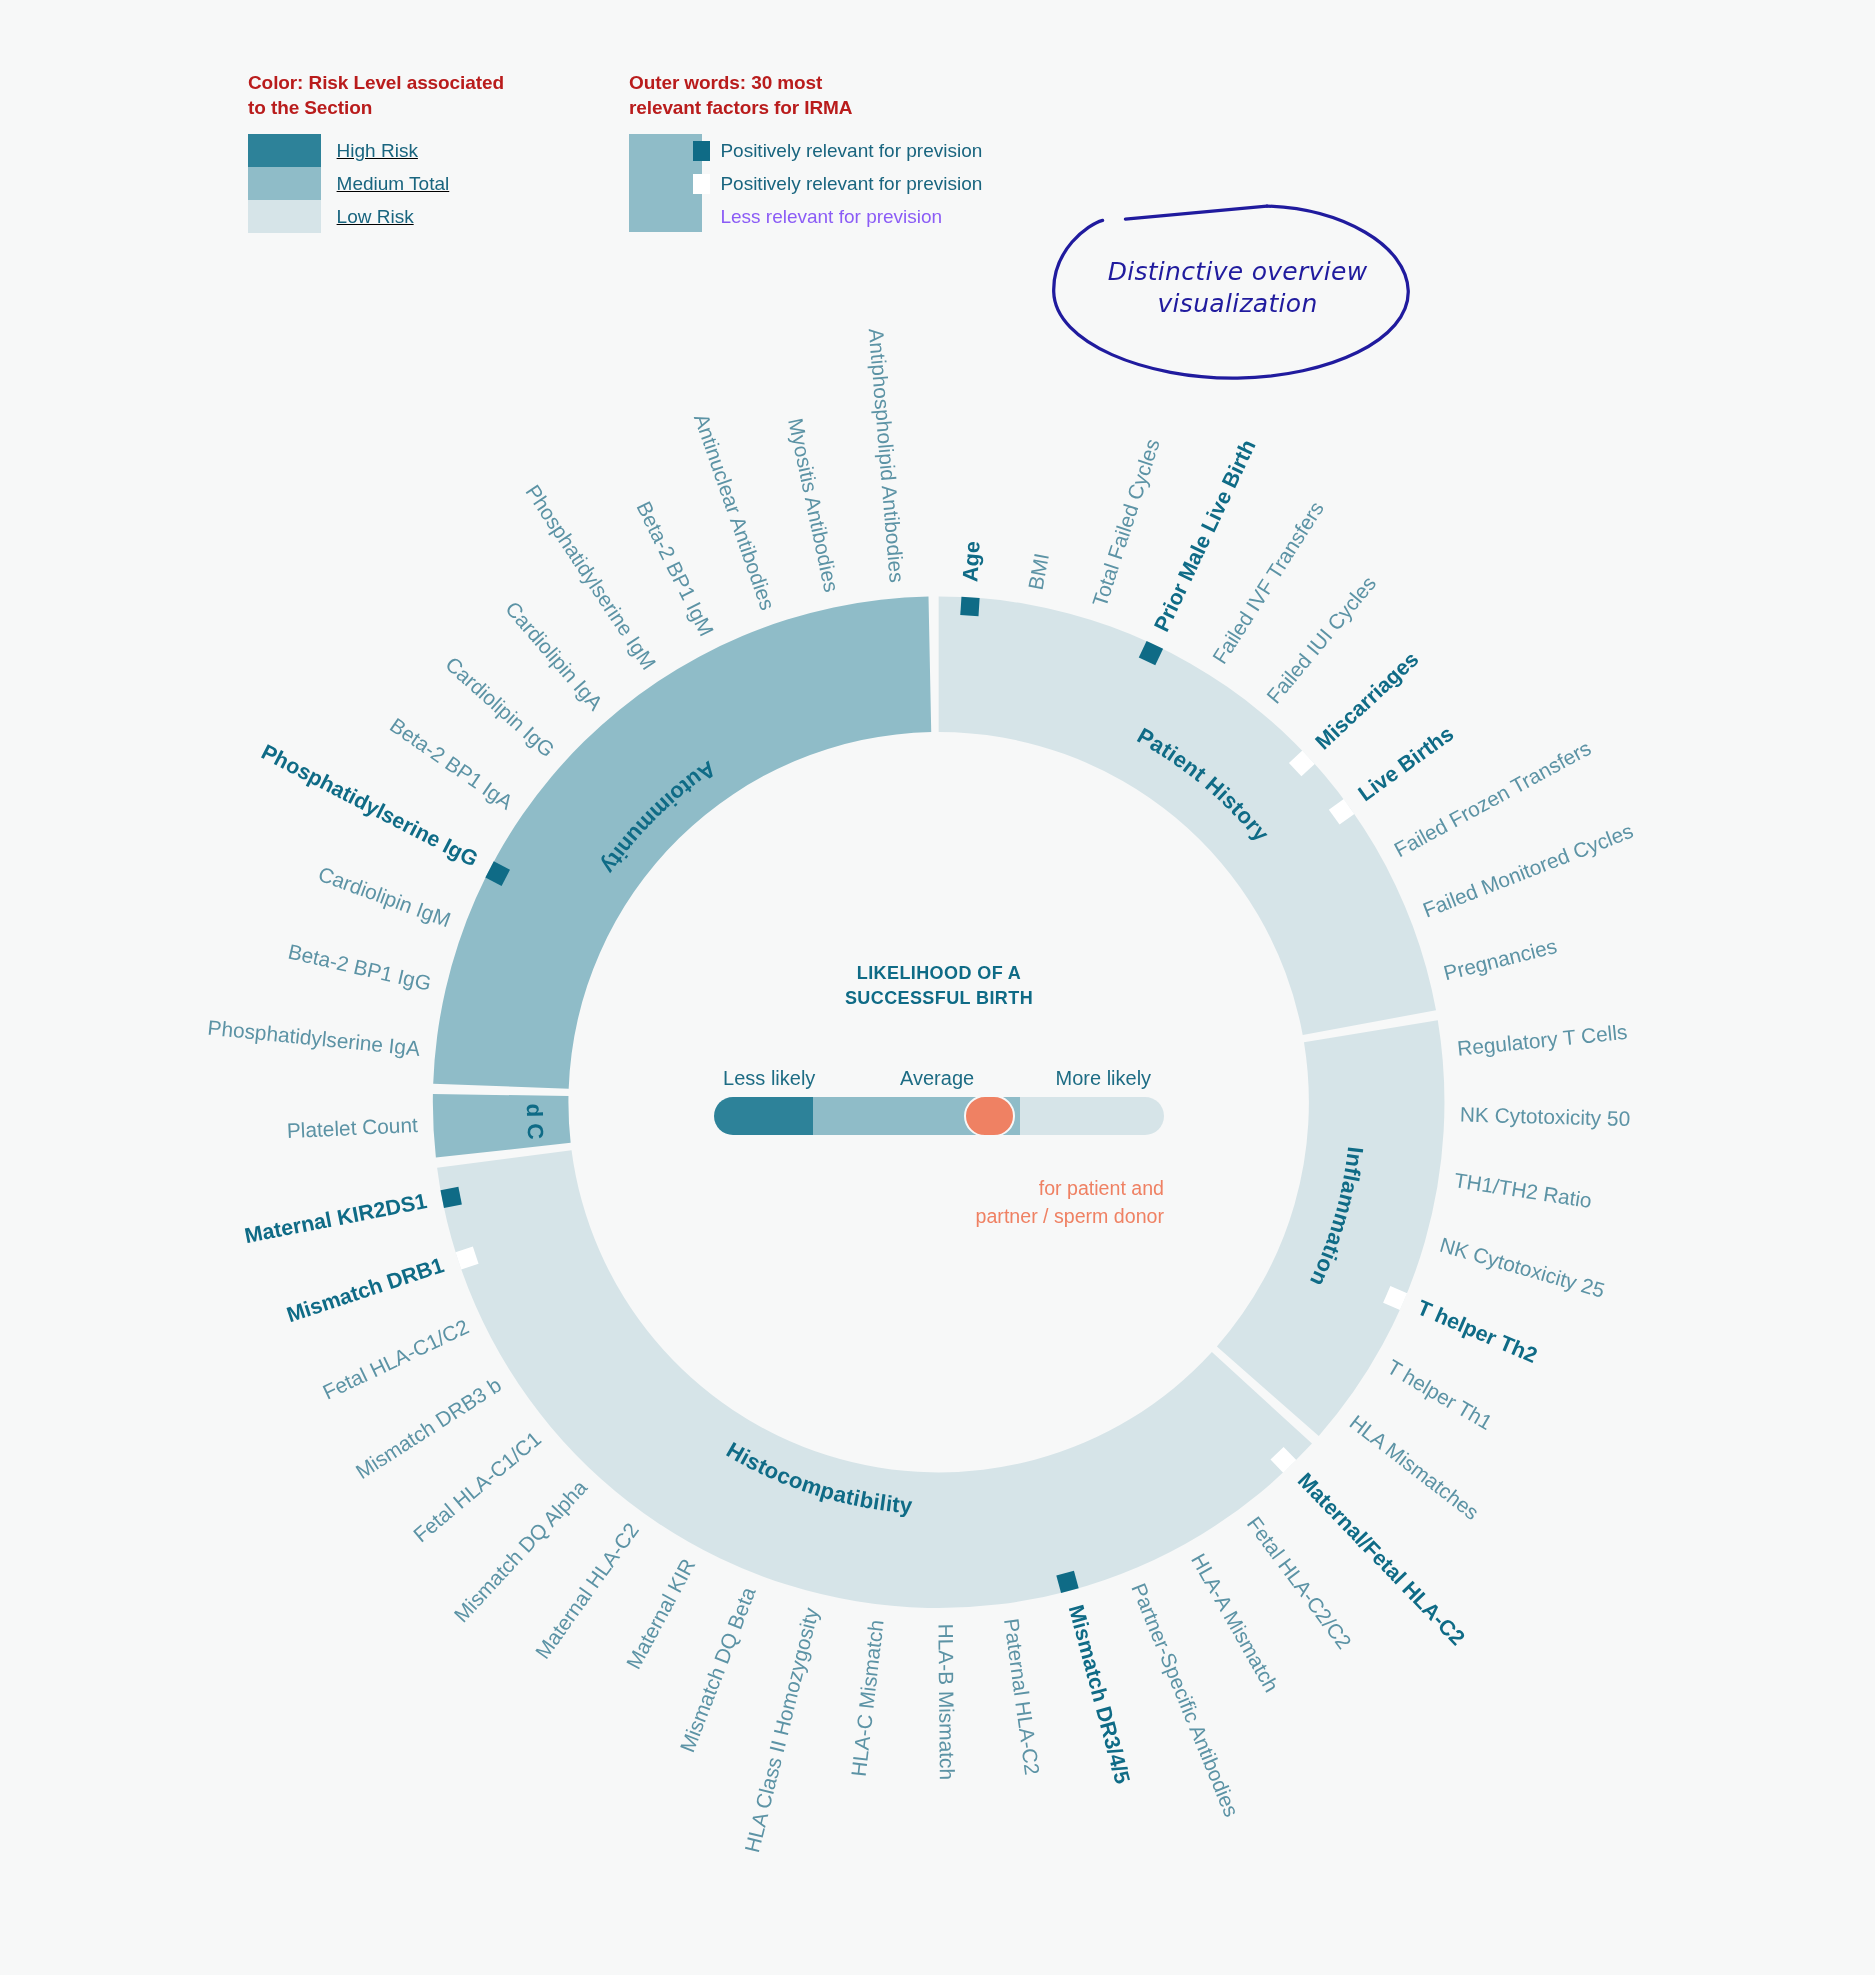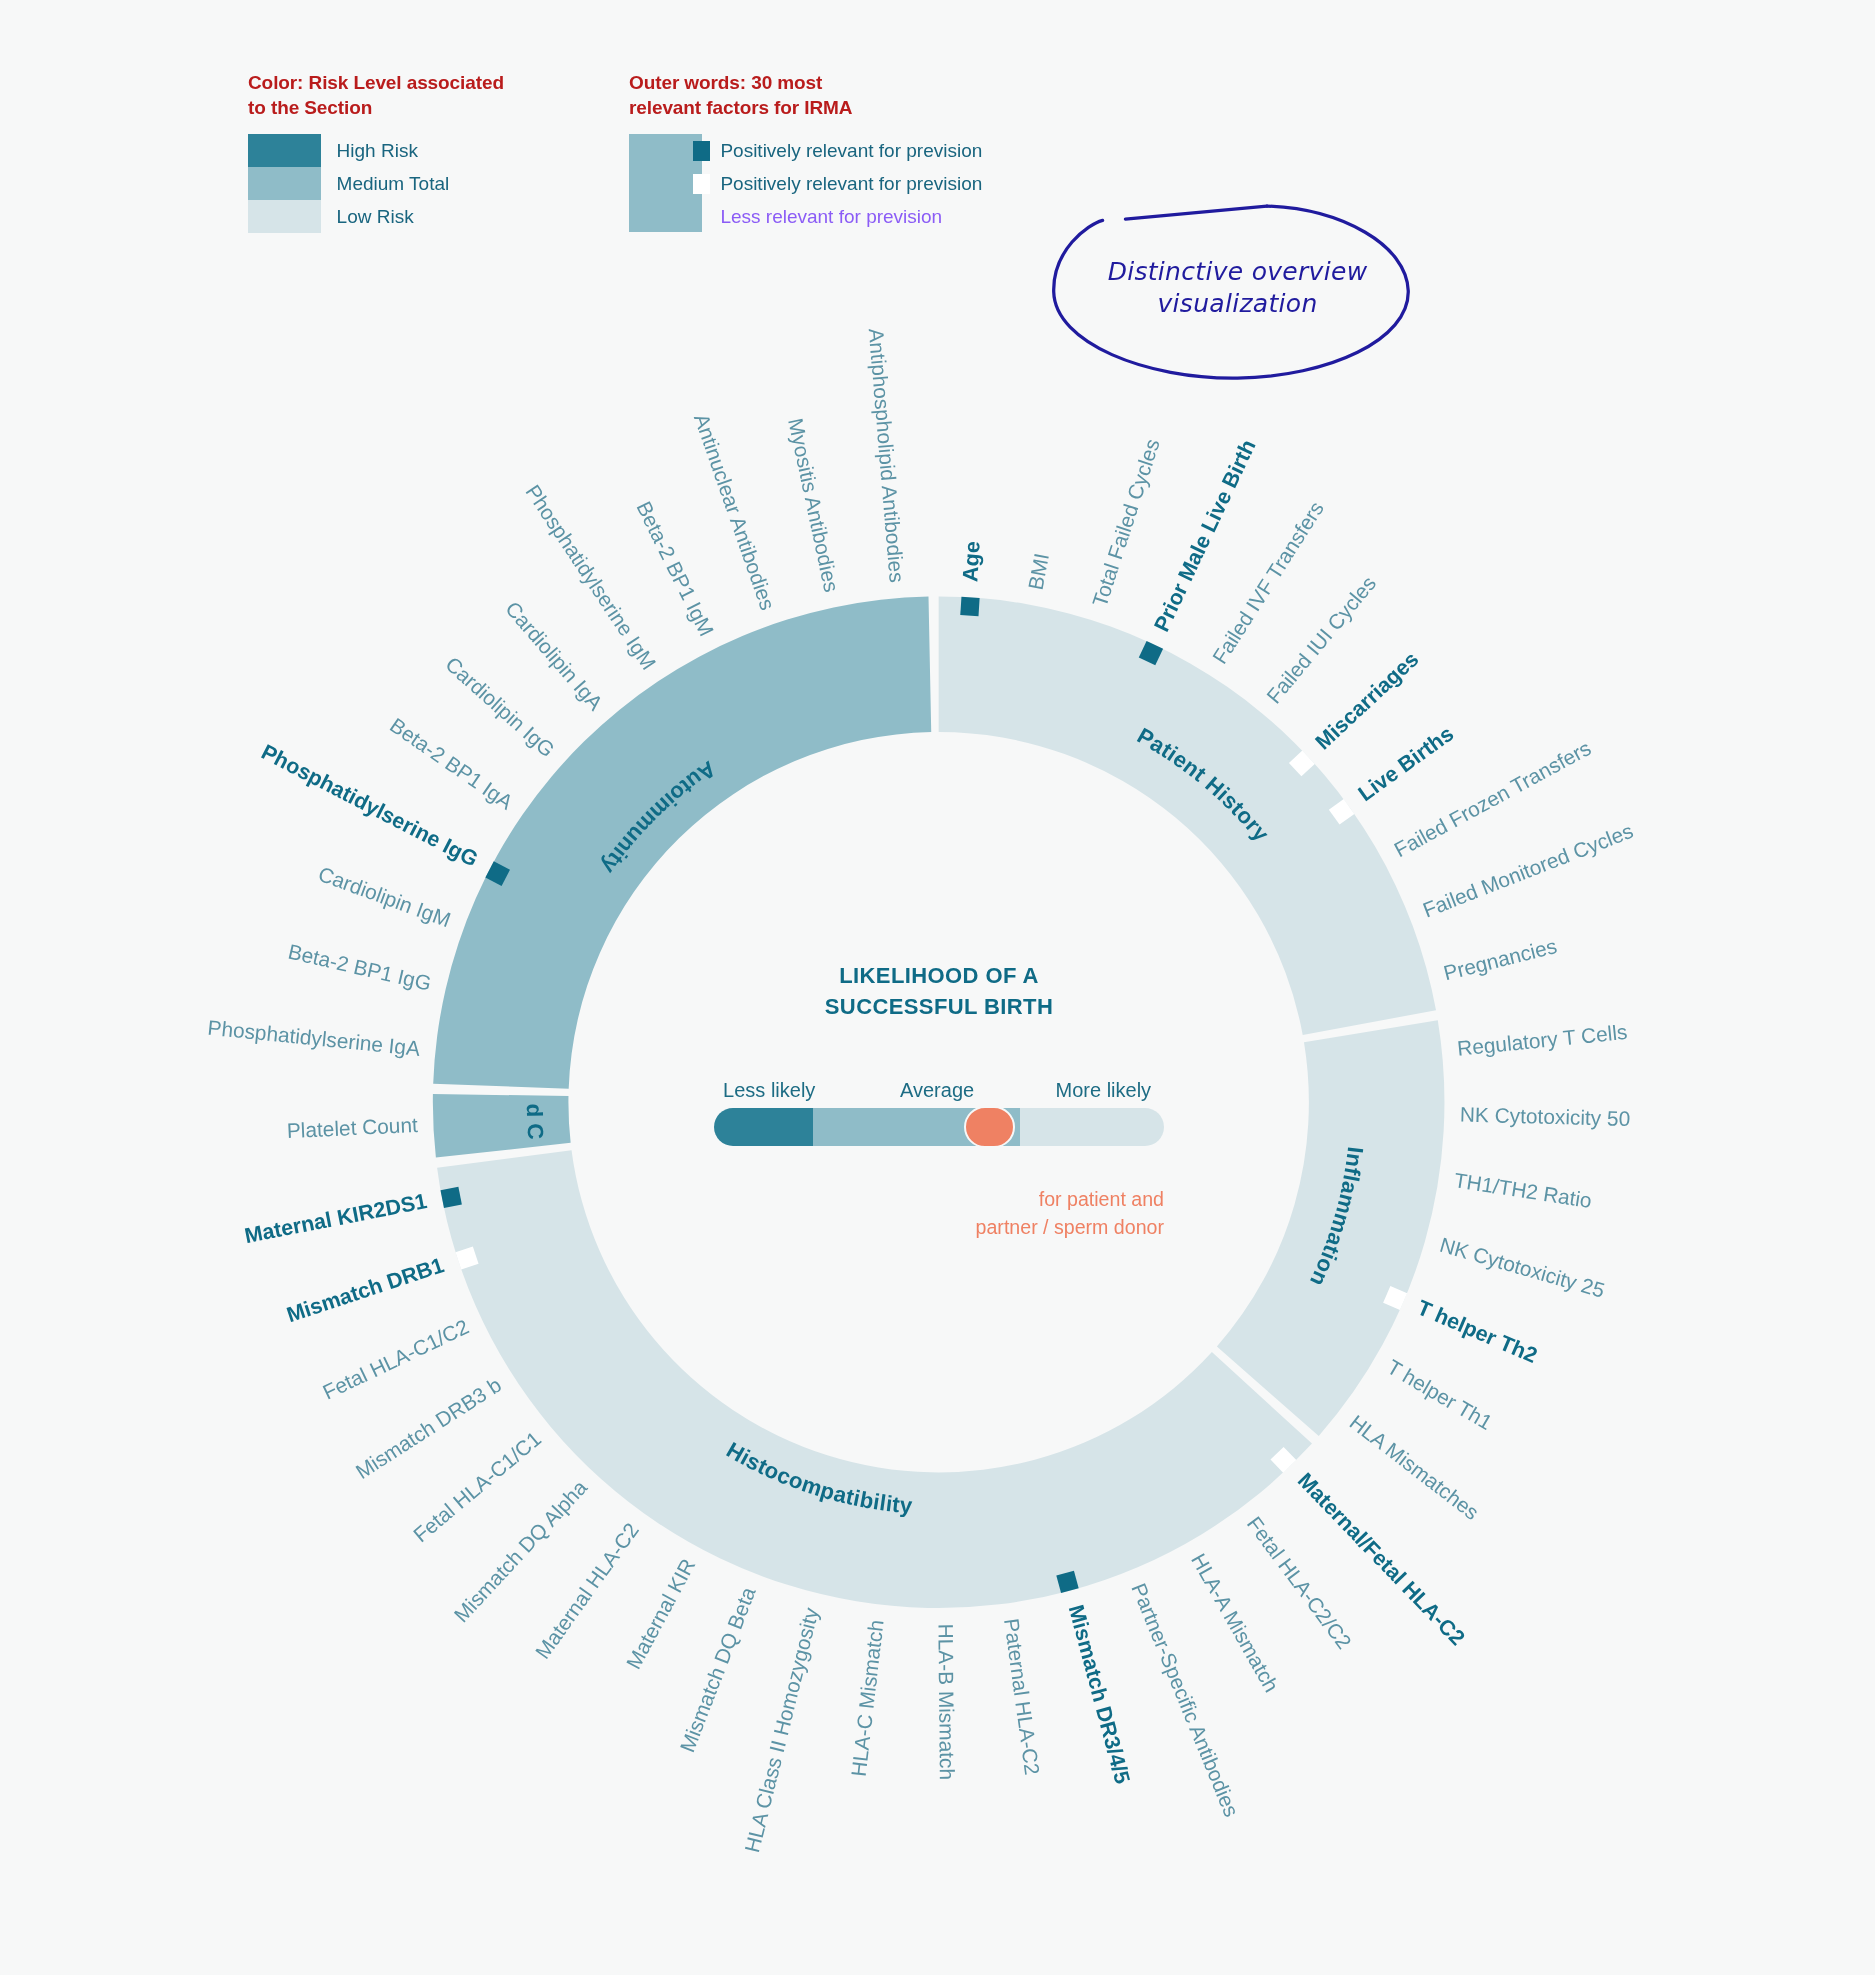--- a/index.html
+++ b/index.html
@@ -15,21 +15,21 @@
   
   .legend{position:absolute;top:70px;}
   .legend-title{
     font-size:19px;font-weight:bold;line-height:1.32;
     color:#b91c1c;letter-spacing:-0.1px;
     white-space:pre-line;
   }
   .legend-body{display:flex;margin-top:14.3px;}
   .swatch-stack{display:flex;flex-direction:column;width:73px;}
   .swatch{height:33px;}
-  .legend-labels{display:flex;flex-direction:column;margin-left:15.6px;}
+  .legend-labels{display:flex;flex-direction:column;margin-left:15.6px;text-decoration:underline;}
   .legend-label{
     height:33px;line-height:33px;font-size:19px;color:#19657f;white-space:nowrap;
   }
   .legend-label.muted{color:#8b5cf6;}
   .legend2-body{display:flex;margin-top:14.3px;}
   .bigswatch{width:73px;height:98px;}
   .legend2-rows{display:flex;flex-direction:column;margin-left:-9px;}
   .legend2-row{height:33px;display:flex;align-items:center;}
   .mini{width:17px;height:19.6px;flex:0 0 17px;}
   .legend2-row .legend-label{margin-left:10.4px;}
@@ -42,21 +42,21 @@
     color:#201b9e;font-size:25px;line-height:1.28;
     font-family:"DejaVu Sans", sans-serif;font-style:italic;
     white-space:pre-line;letter-spacing:0.3px;
   }
 
   
   .center-block{
     position:absolute;left:714px;top:961px;width:450px;text-align:center;
   }
   .center-title{
-    font-size:22px;font-weight:bold;color:#0f6b86;line-height:1.4;
+    font-size:18px;font-weight:bold;color:#0f6b86;line-height:1.4;
     letter-spacing:0.4px;white-space:pre-line;
   }
   .scale-labels{
     display:flex;justify-content:flex-start;margin-top:56px;
     padding:0 3.9px;font-size:20px;color:#1d6c84;
   }
   .scale-labels span{flex:1;}
   .scale-labels span:nth-child(1){text-align:left;padding-left:5.2px;}
   .scale-labels span:nth-child(2){text-align:center;}
   .scale-labels span:nth-child(3){text-align:right;padding-right:9px;}

